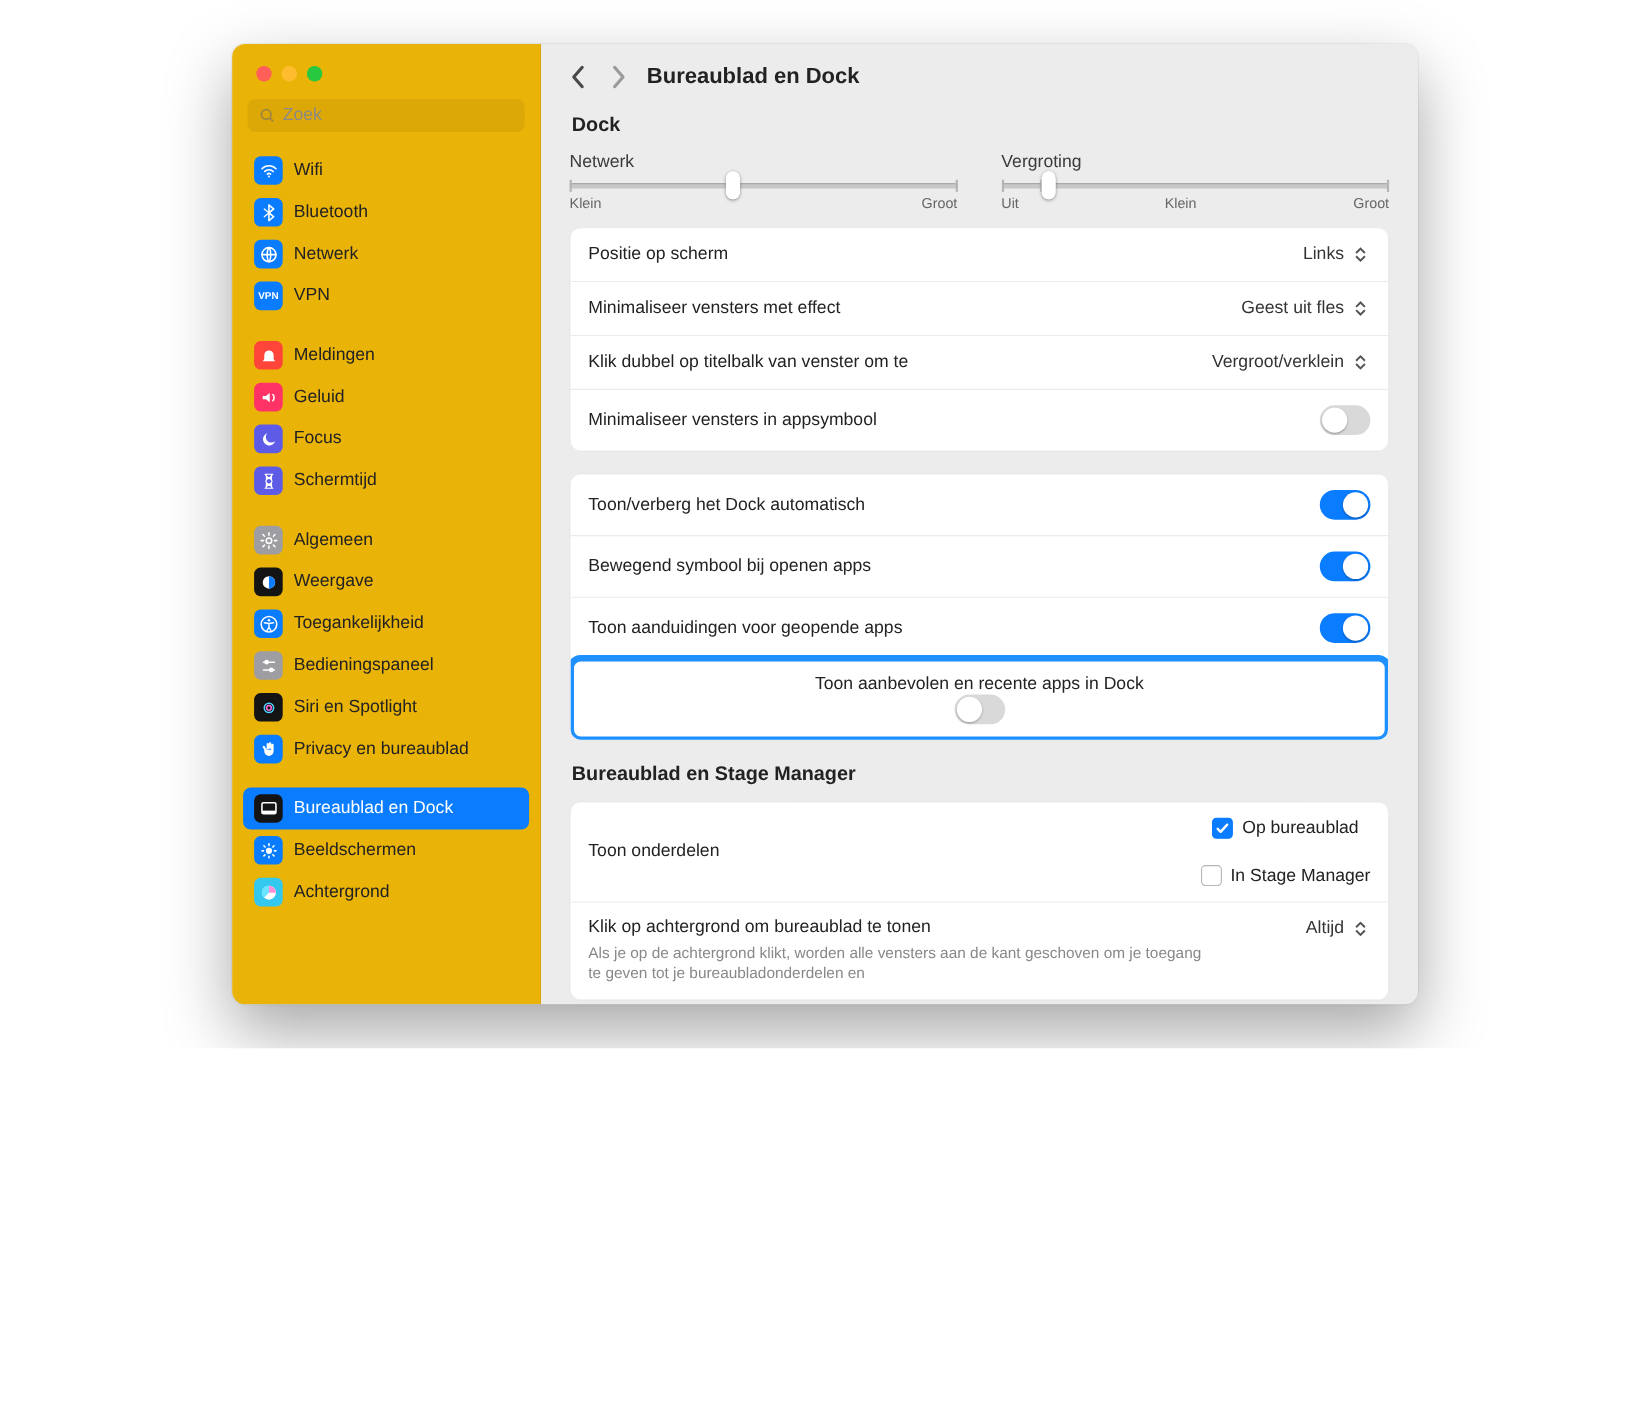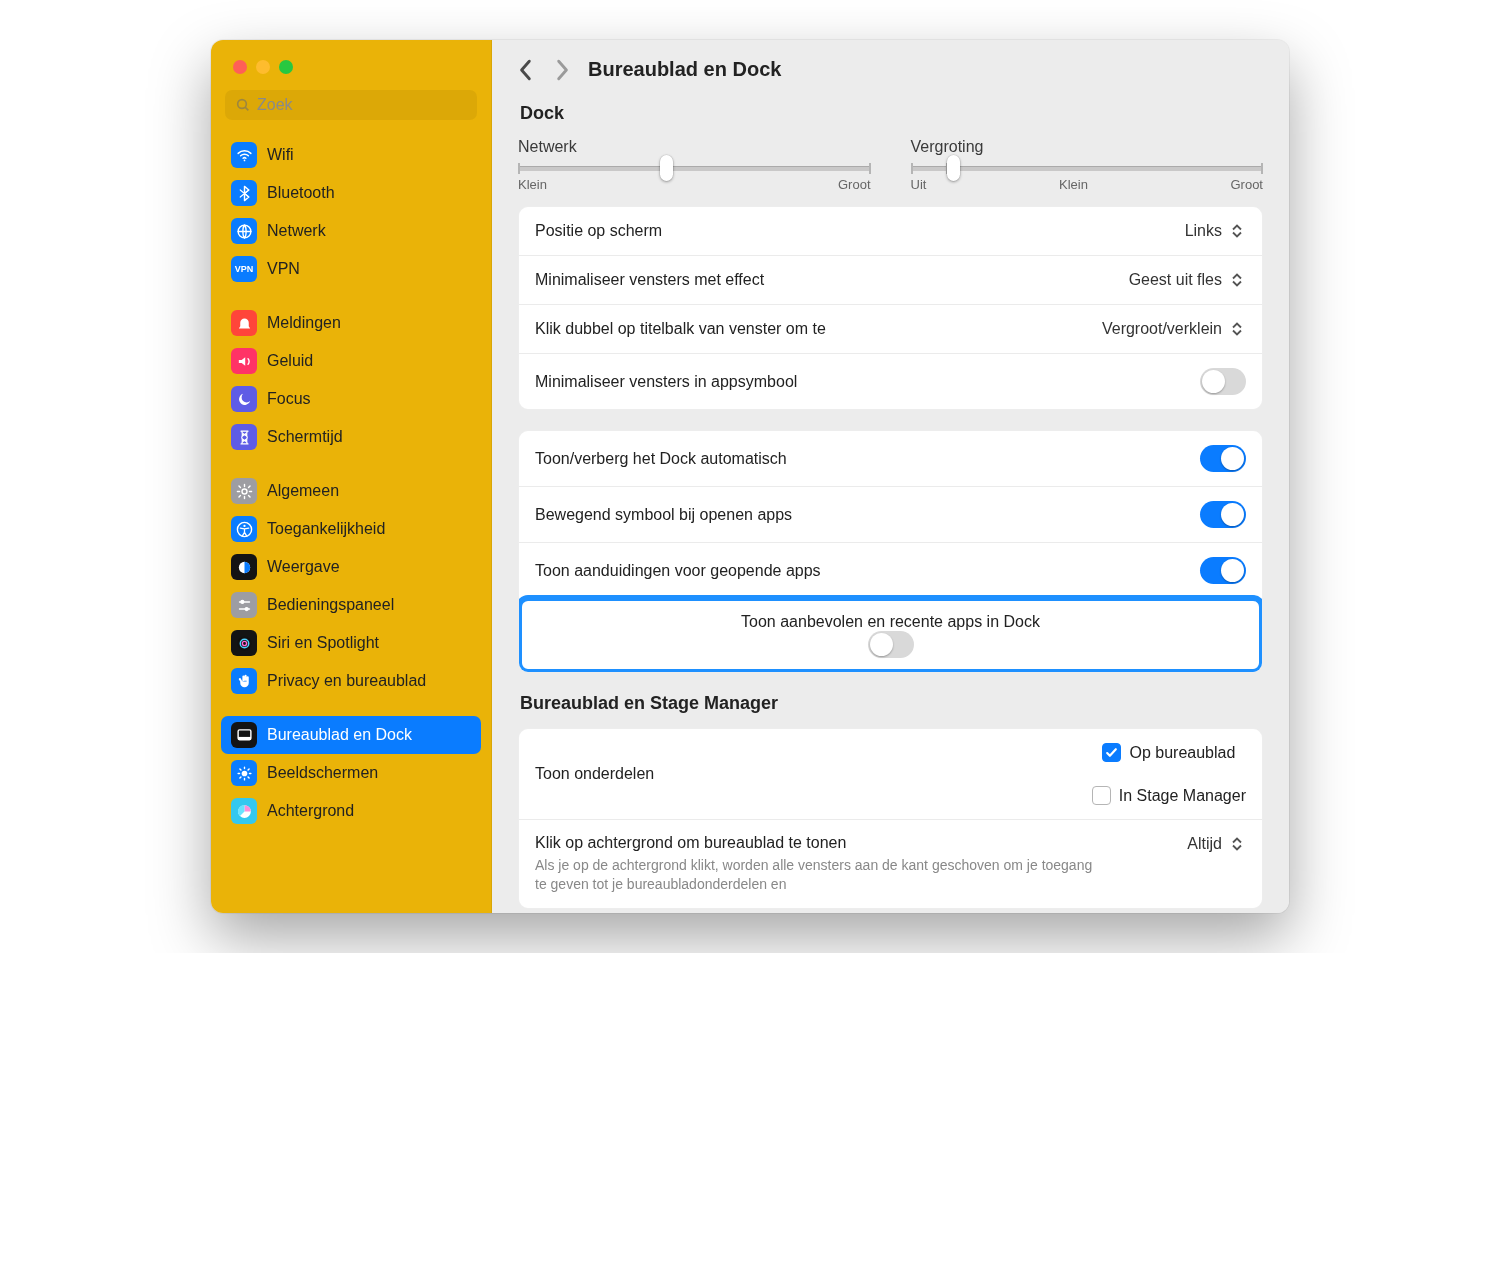--- a/index.html
+++ b/index.html
@@ -242,37 +242,37 @@
           <div class="nav-item">
             <div class="nav-icon" style="background: rgb(157, 157, 162);">
               <svg width="17" height="17" viewBox="0 0 24 24" fill="none" stroke="white" stroke-width="2" stroke-linecap="round" stroke-linejoin="round">
                 <circle cx="12" cy="12" r="3.5"></circle>
                 <path d="M12 2v3M12 19v3M4.2 4.2l2.1 2.1M17.7 17.7l2.1 2.1M2 12h3M19 12h3M4.2 19.8l2.1-2.1M17.7 6.3l2.1-2.1"></path>
               </svg>
             </div>
             <span>Algemeen</span>
           </div>
           <div class="nav-item">
-            <div class="nav-icon" style="background: rgb(10, 124, 255);">
-              <svg width="17" height="17" viewBox="0 0 24 24" fill="none" stroke="white" stroke-width="2" stroke-linecap="round" stroke-linejoin="round">
-                <circle cx="12" cy="12" r="10"></circle>
-                <circle cx="12" cy="7" r="1.6" fill="white" stroke="none"></circle>
-                <path d="M6 10l6 1 6-1M12 11v5M9 21l3-5 3 5" stroke-width="1.8"></path>
-              </svg>
-            </div>
-            <span>Toegankelijkheid</span>
-          </div>
-          <div class="nav-item">
             <div class="nav-icon" style="background: rgb(20, 20, 20);">
               <svg width="17" height="17" viewBox="0 0 24 24">
                 <circle cx="12" cy="12" r="8" fill="#fff"></circle>
                 <path d="M12 4a8 8 0 010 16z" fill="#0a7cff"></path>
               </svg>
             </div>
             <span>Weergave</span>
+          </div>
+          <div class="nav-item">
+            <div class="nav-icon" style="background: rgb(10, 124, 255);">
+              <svg width="17" height="17" viewBox="0 0 24 24" fill="none" stroke="white" stroke-width="2" stroke-linecap="round" stroke-linejoin="round">
+                <circle cx="12" cy="12" r="10"></circle>
+                <circle cx="12" cy="7" r="1.6" fill="white" stroke="none"></circle>
+                <path d="M6 10l6 1 6-1M12 11v5M9 21l3-5 3 5" stroke-width="1.8"></path>
+              </svg>
+            </div>
+            <span>Toegankelijkheid</span>
           </div>
           <div class="nav-item">
             <div class="nav-icon" style="background: rgb(157, 157, 162);">
               <svg width="17" height="17" viewBox="0 0 24 24" fill="none" stroke="white" stroke-width="2" stroke-linecap="round" stroke-linejoin="round">
                 <line x1="5" y1="7" x2="19" y2="7"></line>
                 <circle cx="9" cy="7" r="2" fill="white"></circle>
                 <line x1="5" y1="17" x2="19" y2="17"></line>
                 <circle cx="15" cy="17" r="2" fill="white"></circle>
               </svg>
             </div>

